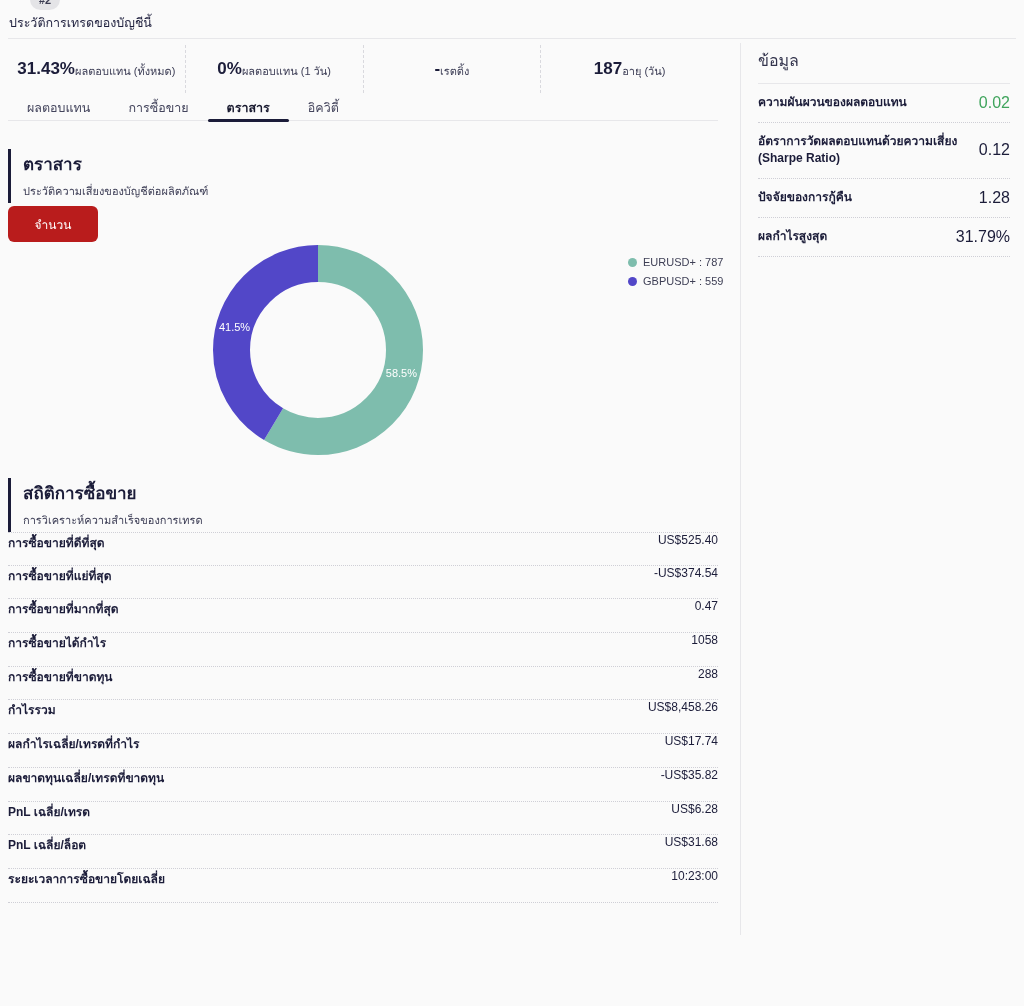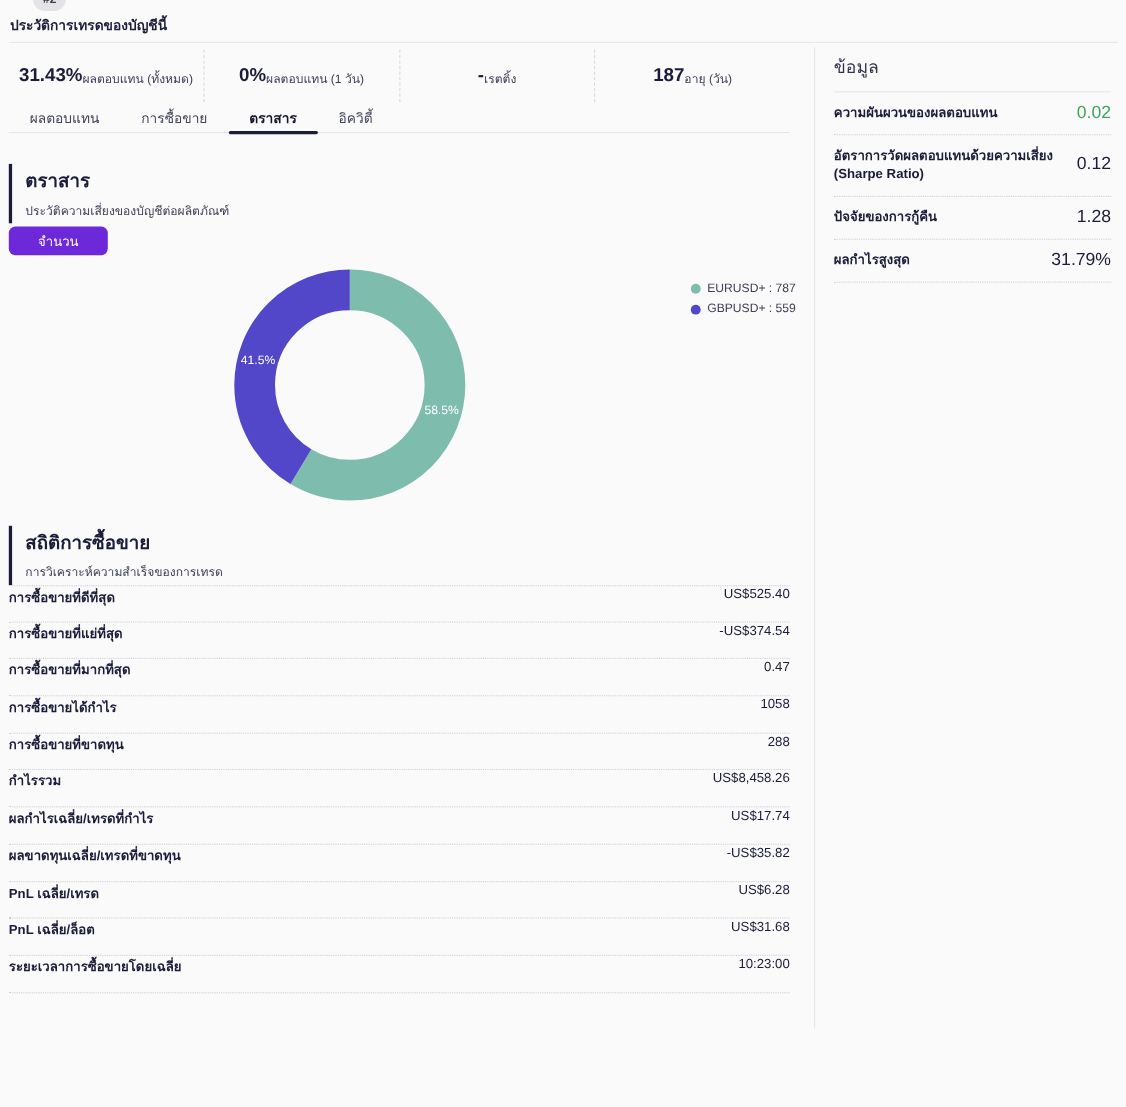--- a/index.html
+++ b/index.html
@@ -13,21 +13,21 @@
   }
   .abs { position:absolute; }
 
   
   .badge {
     left:30px; top:-11px; height:21px; padding:0 9px;
     background:#e4e4e7; border-radius:11px;
     font-size:11px; font-weight:bold; color:#3c3d52;
     display:flex; align-items:center;
   }
-  .page-title { left:9px; top:13px; font-size:12.5px; font-weight:700; color:#1e1f3d; }
+  .page-title { left:9px; top:13px; font-size:12.5px; font-weight:400; color:#1e1f3d; }
 
   .hr { background:#e7e7ea; height:1px; }
 
   
   .summary { left:8px; top:45px; width:710px; height:48px; display:flex; }
   .sum-col {
     flex:1; display:flex; align-items:center; justify-content:center;
     border-right:1px dashed #d9d9de;
   }
   .sum-col:last-child { border-right:none; }
@@ -46,22 +46,22 @@
     background:#1b1c39; border-radius:2px;
   }
 
   
   .section-hd { border-left:3px solid #1b1c39; padding:1px 0 3px 12px; }
   .section-title { font-size:17px; font-weight:bold; color:#1b1c39; }
   .section-sub { font-size:11px; color:#3c3d55; margin-top:5px; }
 
   
   .btn-dark {
-    left:8px; top:206px; width:90px; height:26px;
-    background:#6d28d9; border:none; border-radius:6px;
+    left:8px; top:206px; width:90px; height:36px;
+    background:#b91c1c; border:none; border-radius:6px;
     color:#ffffff; font-size:12px; font-family:inherit;
     display:flex; align-items:center; justify-content:center; cursor:pointer;
   }
 
   
   .donut-wrap { left:212px; top:244px; width:212px; height:212px; }
   .legend { left:628px; top:256px; display:flex; flex-direction:column; gap:7px; }
   .legend-item { display:flex; align-items:center; gap:6px; cursor:pointer; }
   .legend-dot { width:9px; height:9px; border-radius:50%; }
   .legend-text { font-size:11px; color:#3e3f55; }

